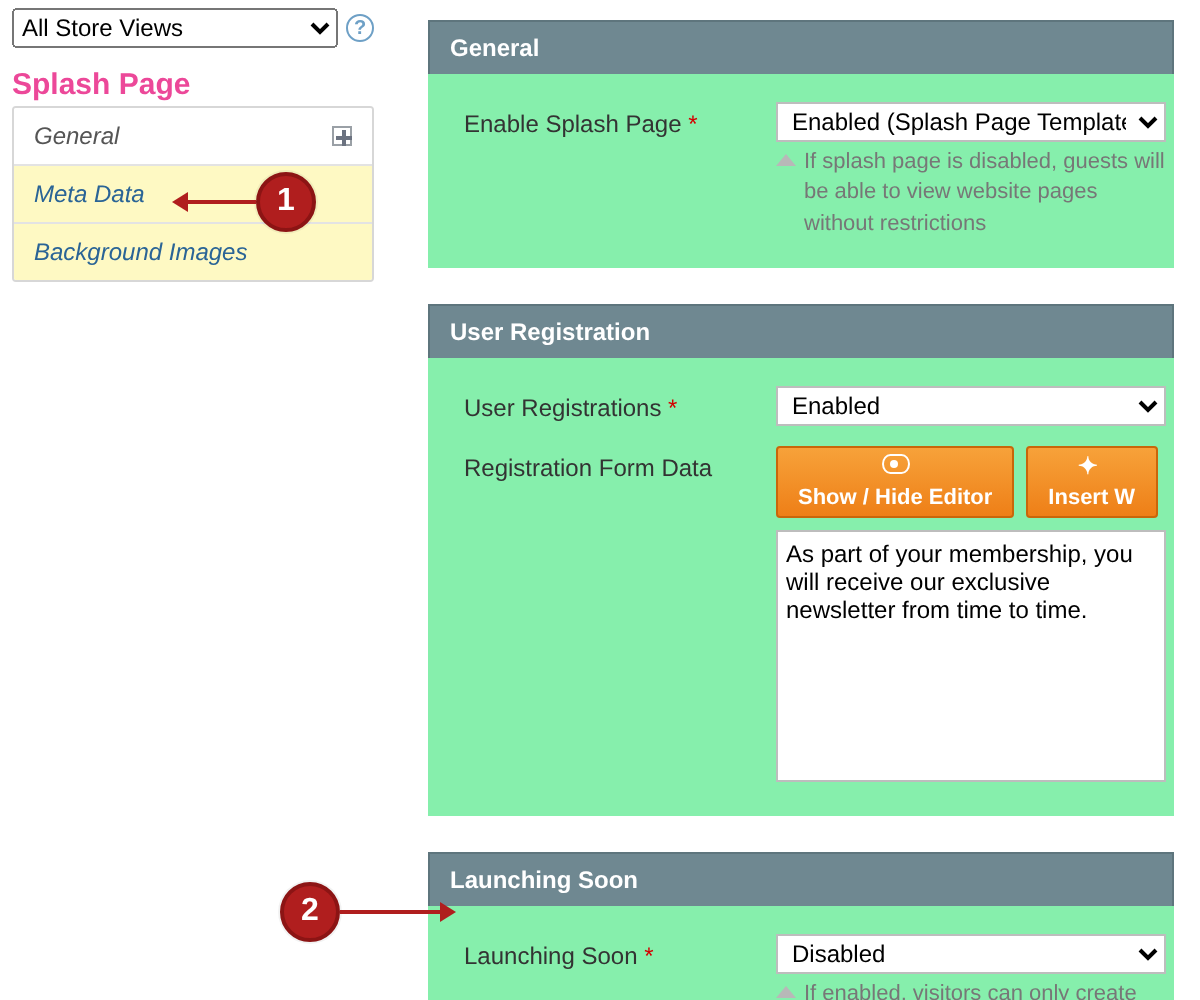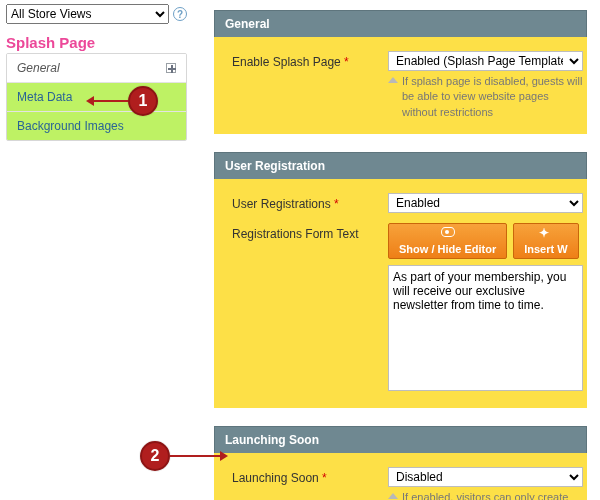--- a/index.html
+++ b/index.html
@@ -56,25 +56,26 @@
   }
   .side-tabs {
     border: 1px solid #d7d7d7;
     border-radius: 2px;
     overflow: hidden;
   }
   .side-tab {
     padding: 7px 10px;
     border-bottom: 1px solid #e3e3e3;
     color: #2a6496;
-    background: #bef264;
+    background: #fef9c3;
     cursor: pointer;
     display: flex;
     align-items: center;
     justify-content: space-between;
+    font-style: italic;
   }
   .side-tab:last-child { border-bottom: none; }
   .side-tab.active {
     background: #fff;
     font-style: italic;
     color: #555;
   }
   .expand-icon {
     width: 10px; height: 10px;
     border: 1px solid #9aa0a6;
@@ -102,21 +103,21 @@
   .panel-head {
     background: #6f8891;
     color: #fff;
     font-weight: bold;
     font-size: 12px;
     padding: 6px 10px;
     border: 1px solid #5e757d;
     border-bottom: none;
   }
   .panel-body {
-    background: #fde047;
+    background: #86efac;
     padding: 14px 4px 10px 18px;
   }
   .form-row {
     display: flex;
     align-items: flex-start;
     margin-bottom: 4px;
   }
   .form-label {
     width: 156px;
     flex: none;
@@ -298,21 +299,21 @@
           <div class="form-label">
             <span>User Registrations</span> <span class="req">*</span>
           </div>
           <div class="form-field">
             <select>
               <option>Enabled</option>
             </select>
           </div>
         </div>
         <div class="form-row" style="margin-top:10px;">
-          <div class="form-label">Registrations Form Text</div>
+          <div class="form-label">Registration Form Data</div>
           <div class="form-field">
             <div class="btn-row">
               <span class="wysiwyg-btn">
                 <span class="icn eye-icn"></span>
                 <span>Show / Hide Editor</span>
               </span>
               <span class="wysiwyg-btn">
                 <span class="icn gear-icn"></span>
                 <span>Insert W</span>
               </span>

